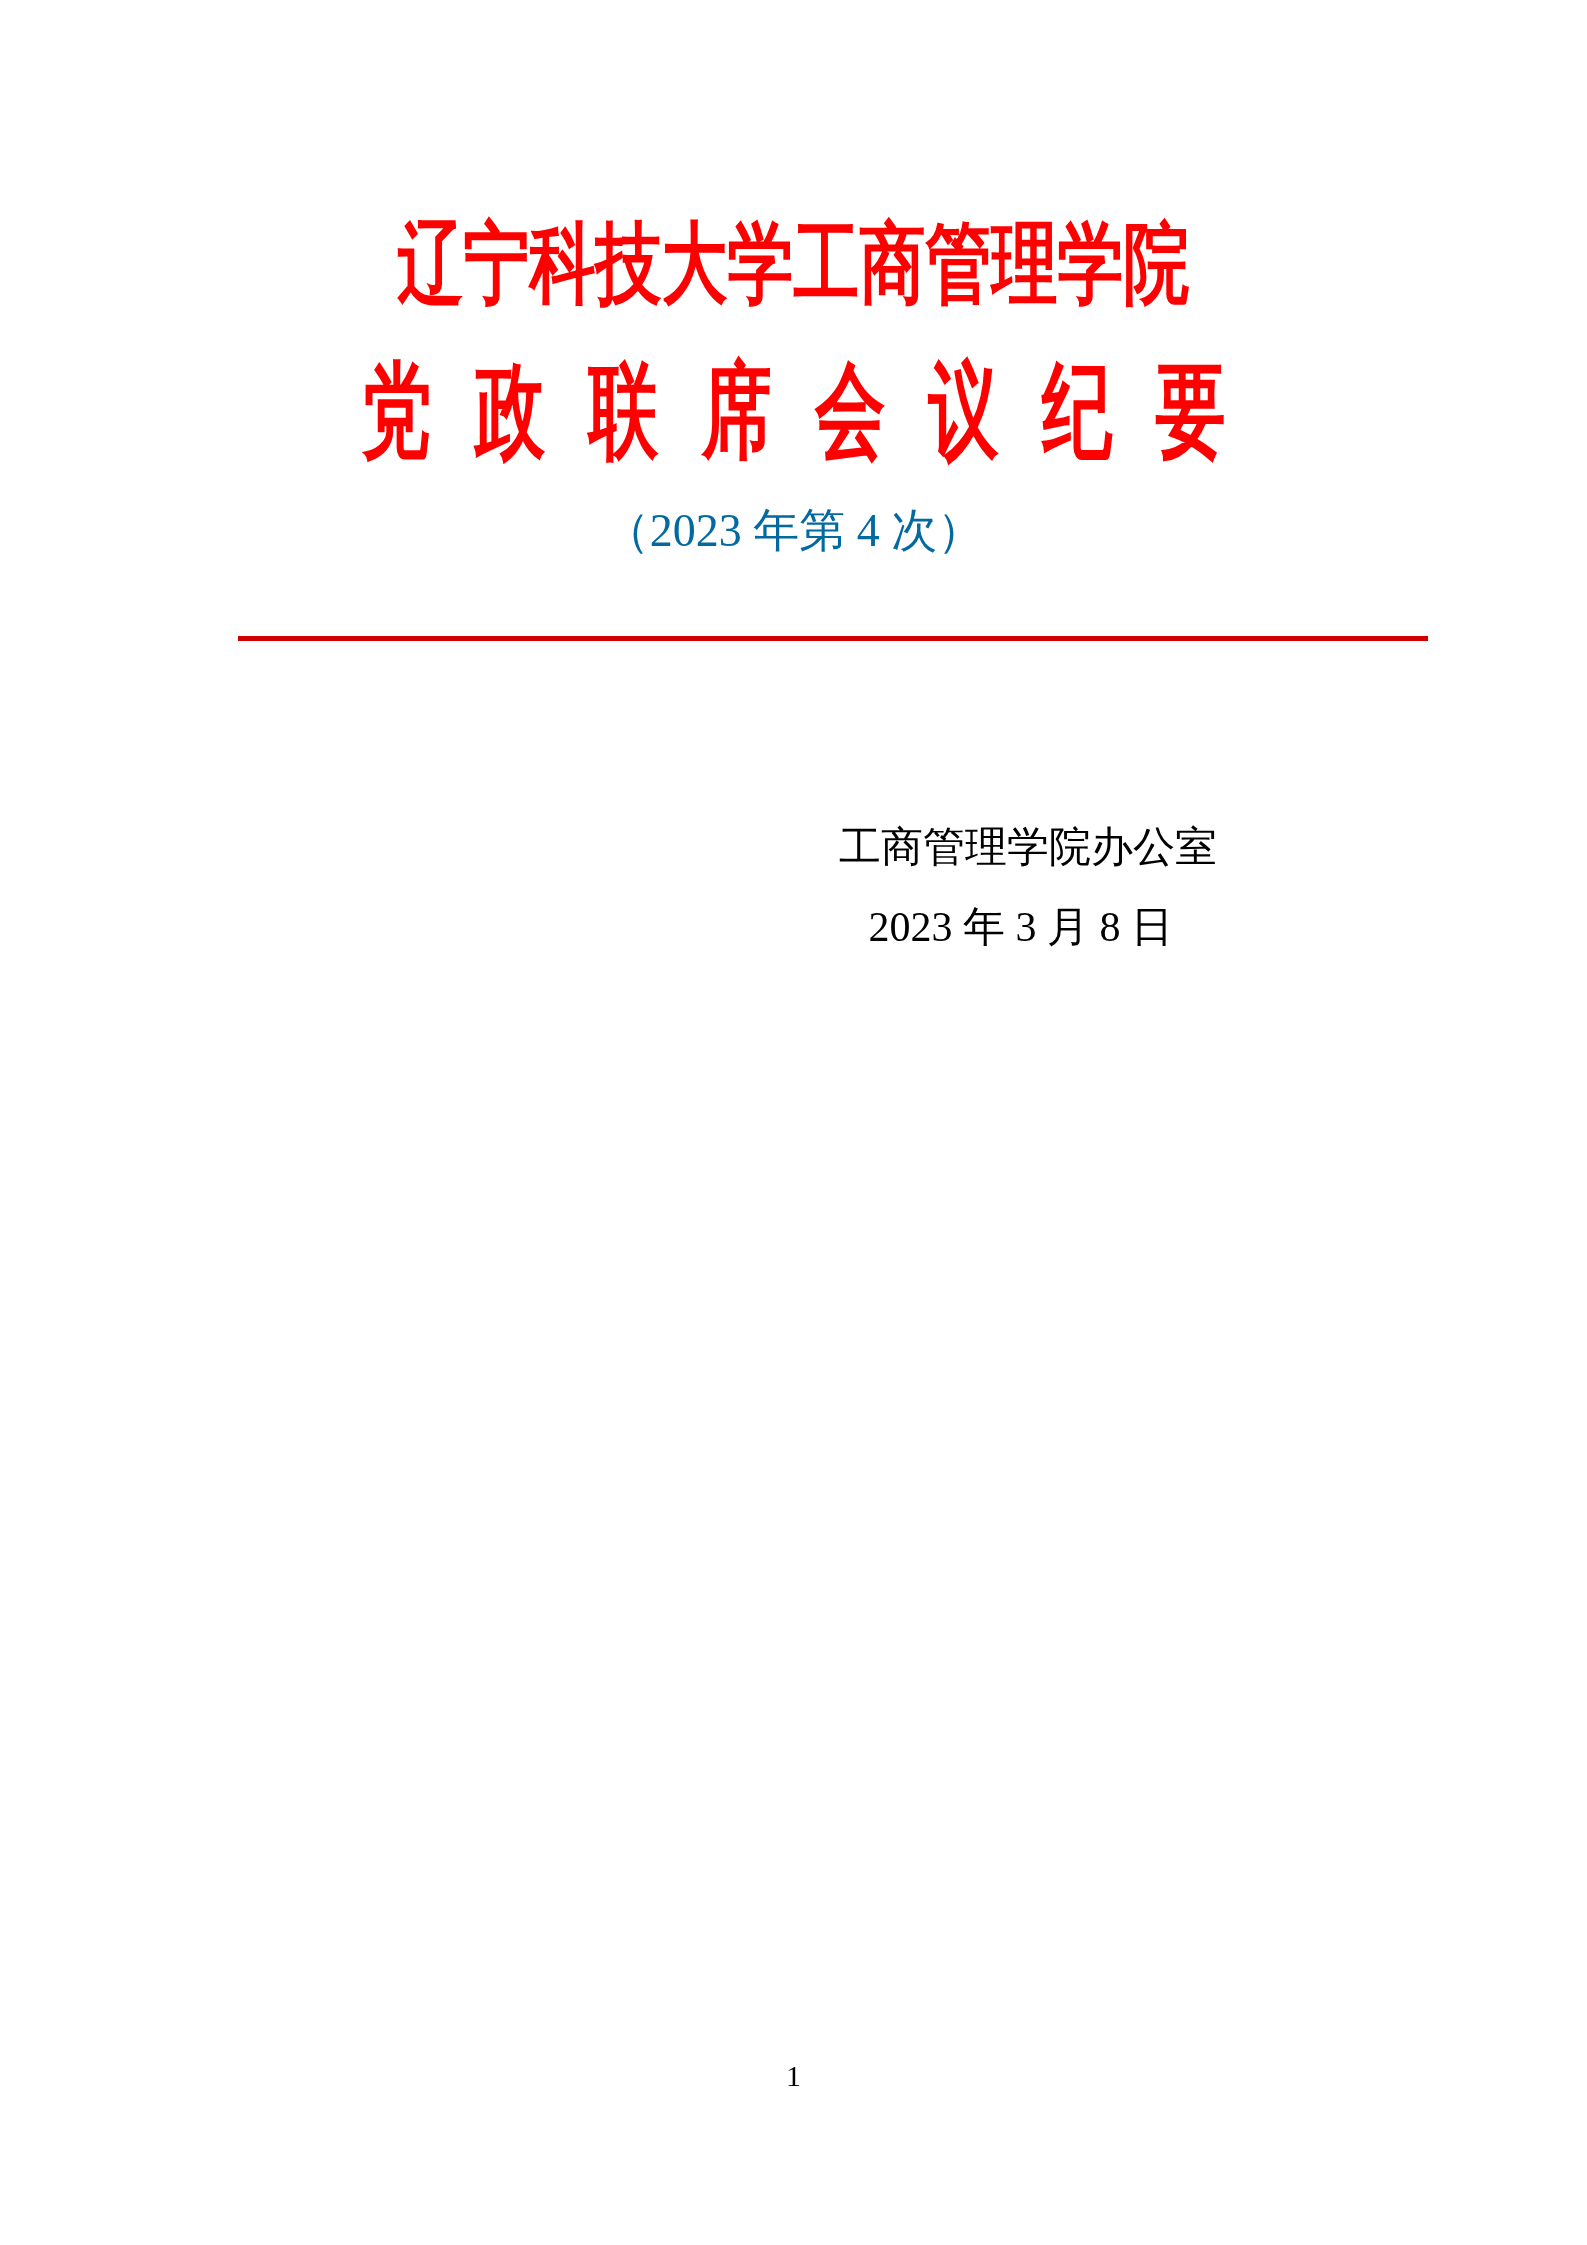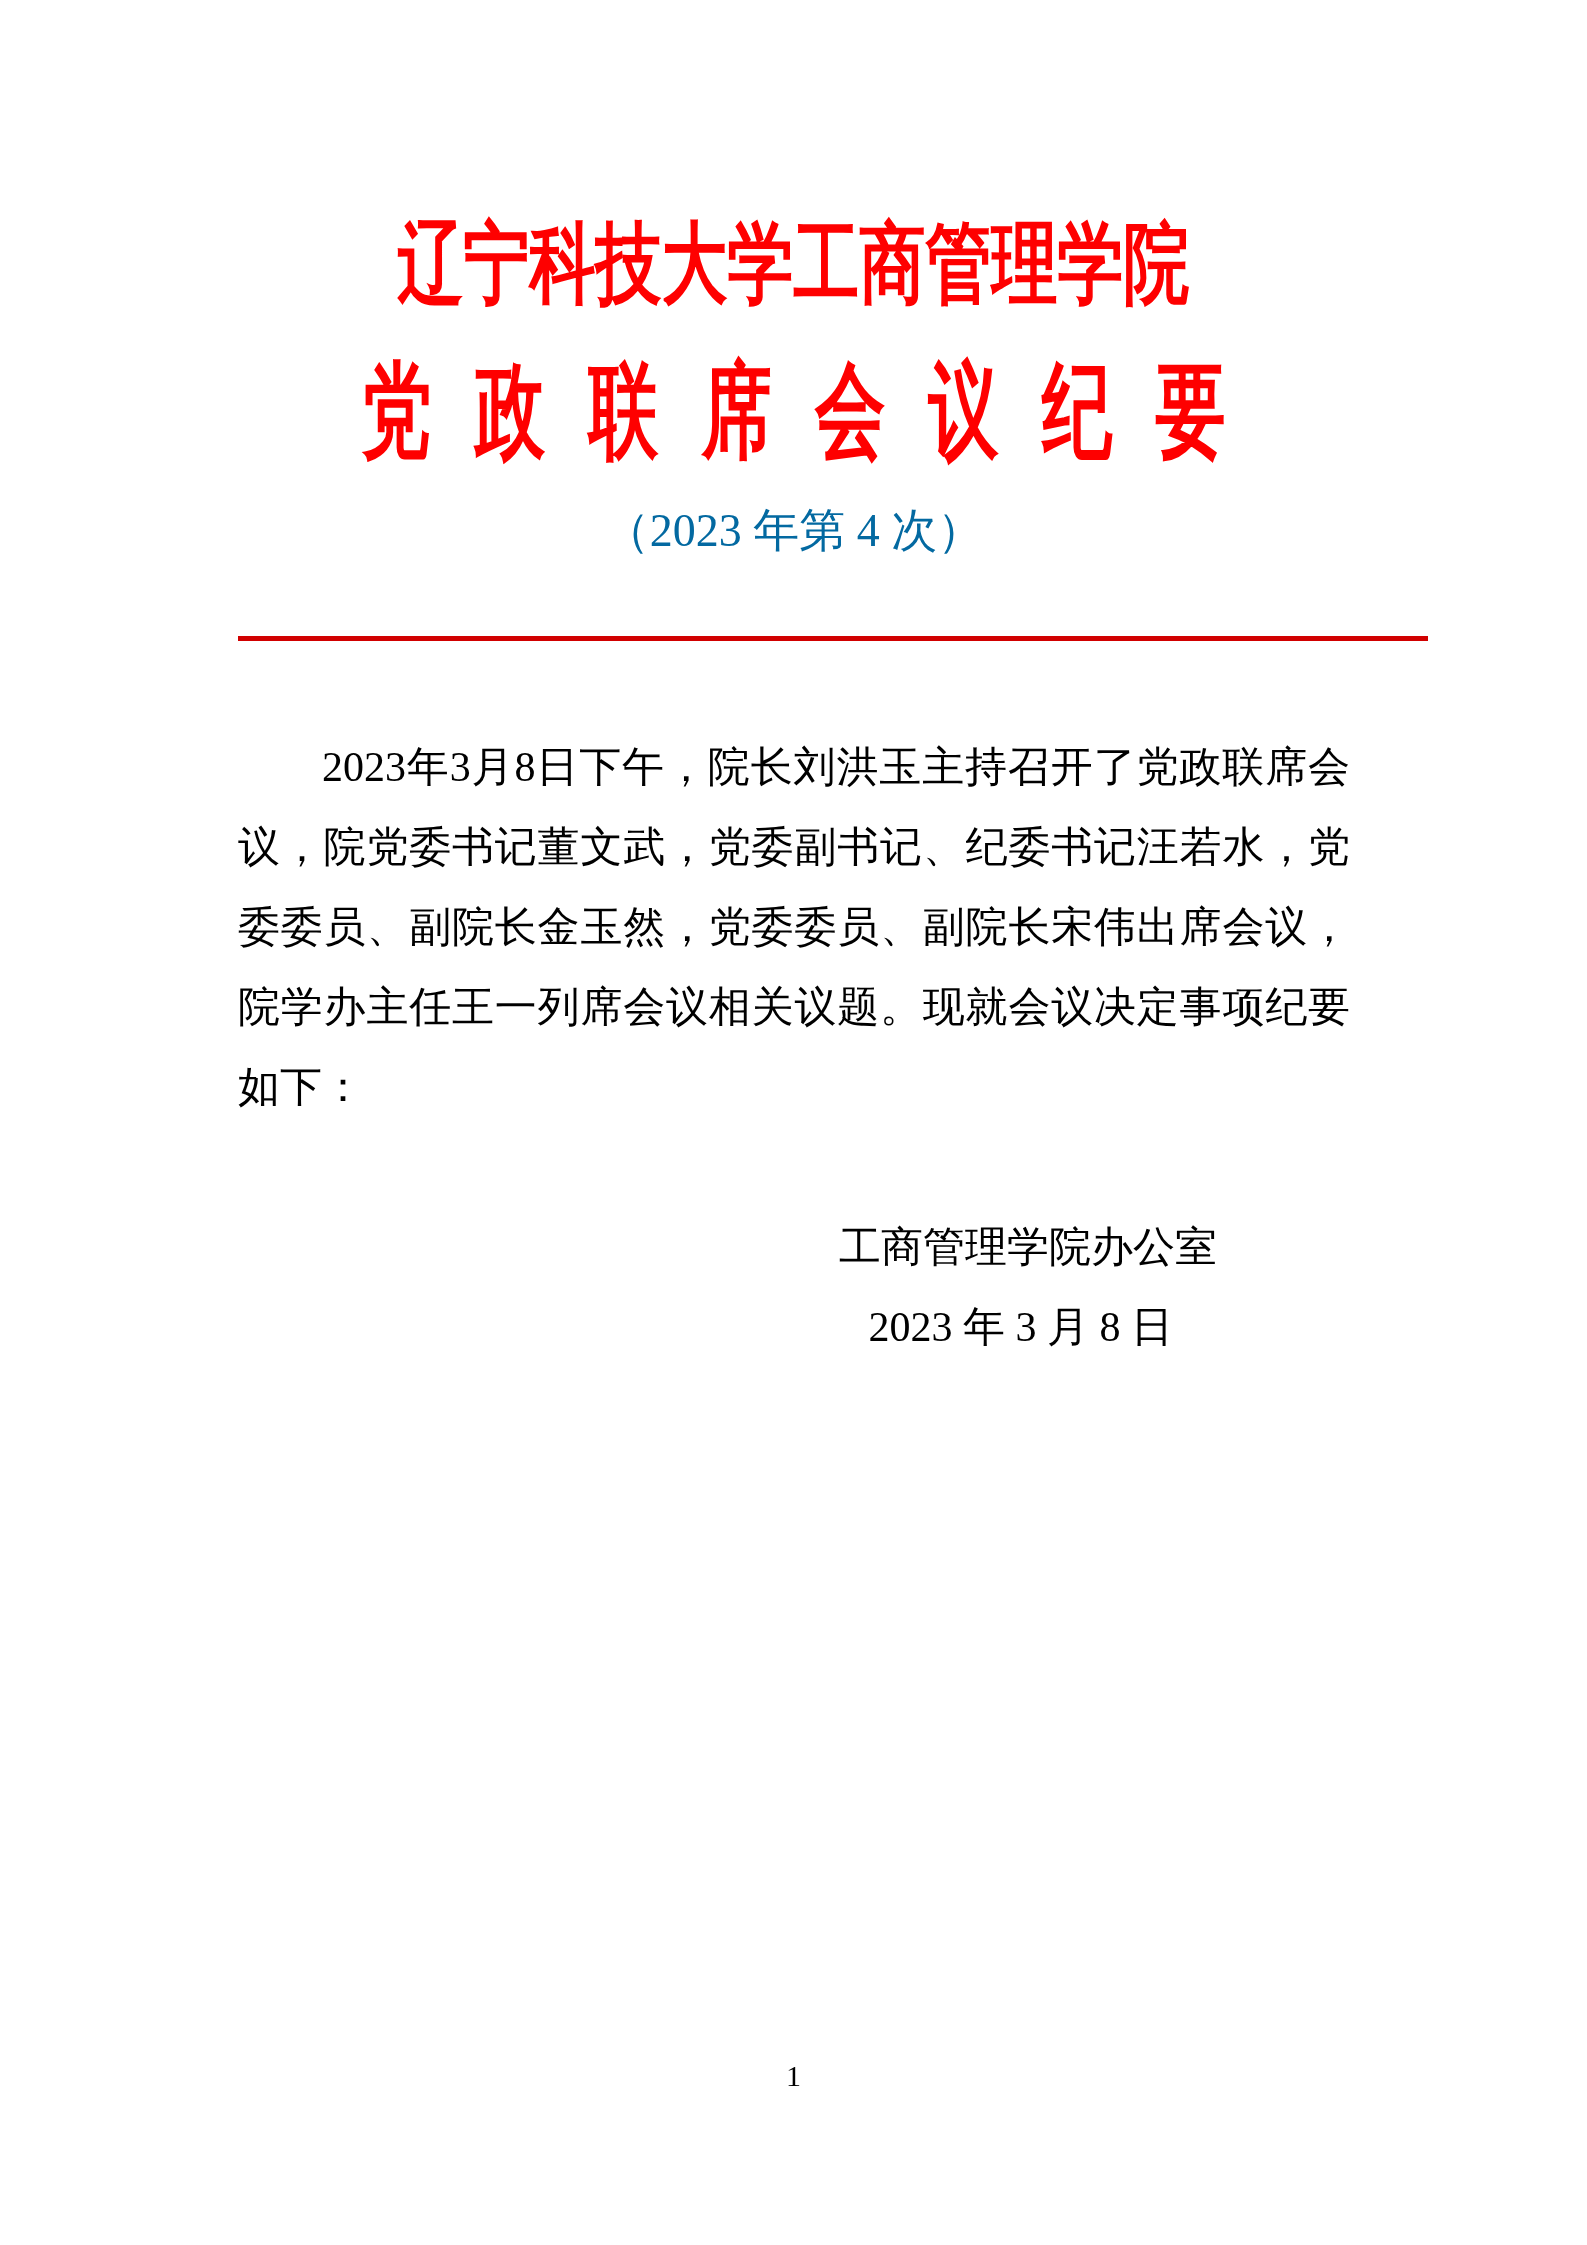--- a/index.html
+++ b/index.html
@@ -112,21 +112,20 @@
 
   <div class="org-title">辽宁科技大学工商管理学院</div>
 
   <div class="doc-title">党政联席会议纪要</div>
 
   <div class="issue-label">（2023 年第 4 次）</div>
 
   <div class="red-rule"></div>
 
   <div class="body-text">
-    <p>2023年3月8日下午，院长刘洪玉主持召开了党政联席会议，院党委书记董文武，党委副书记、纪委书记汪若水，党委委员、副院长金玉然，党委委员、副院长宋伟出席会议，院学办主任王一列席会议相关议题。现就会议决定事项纪要如下：</p>
 
     <div class="sig-office">工商管理学院办公室</div>
     <div class="sig-date">2023 年 3 月 8 日</div>
   </div>
 
   <div class="page-number">1</div>
 
 </div>
 
 </body></html>

